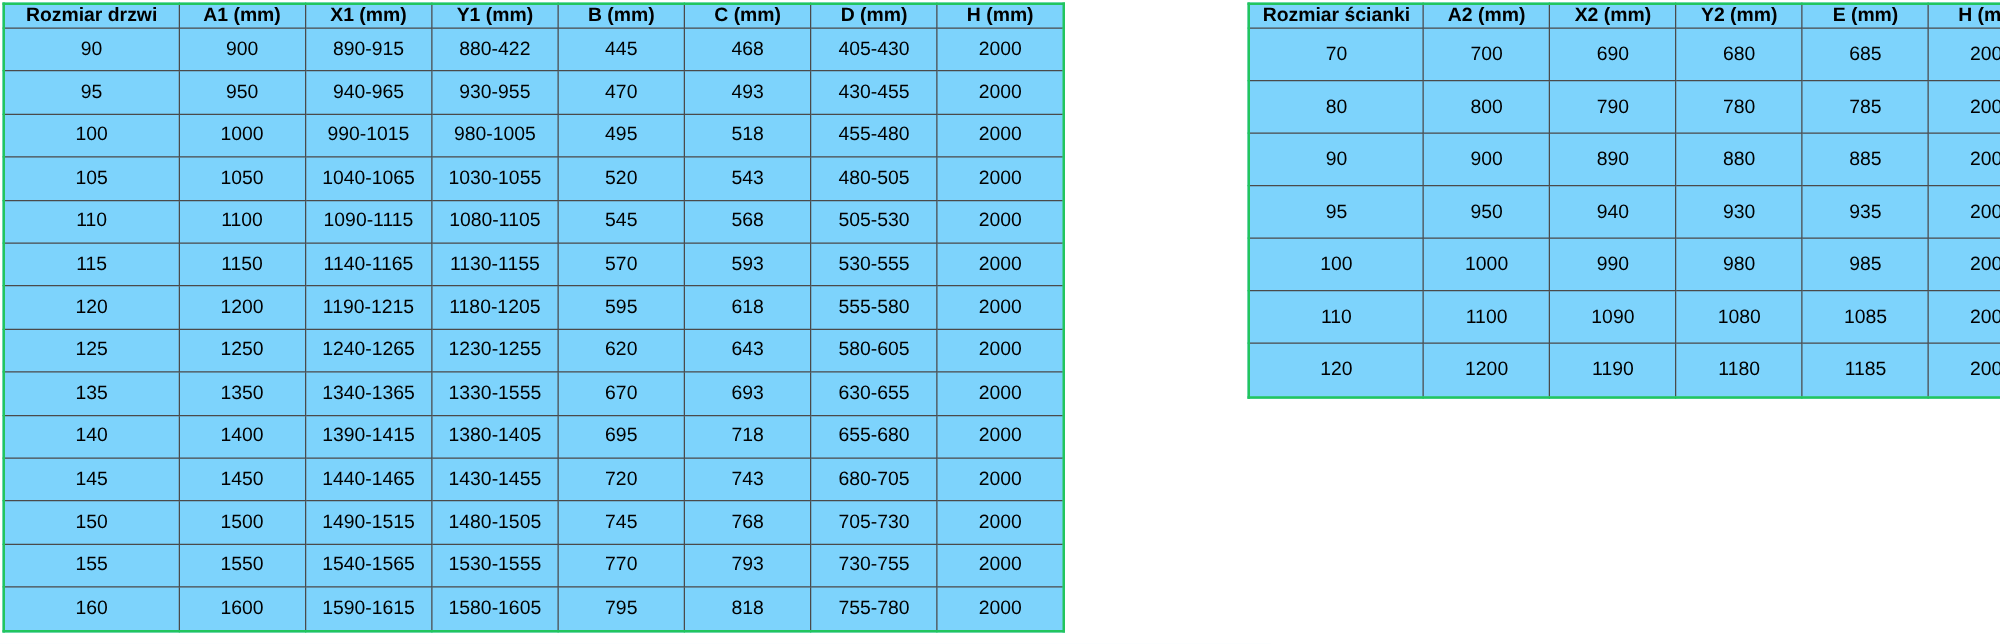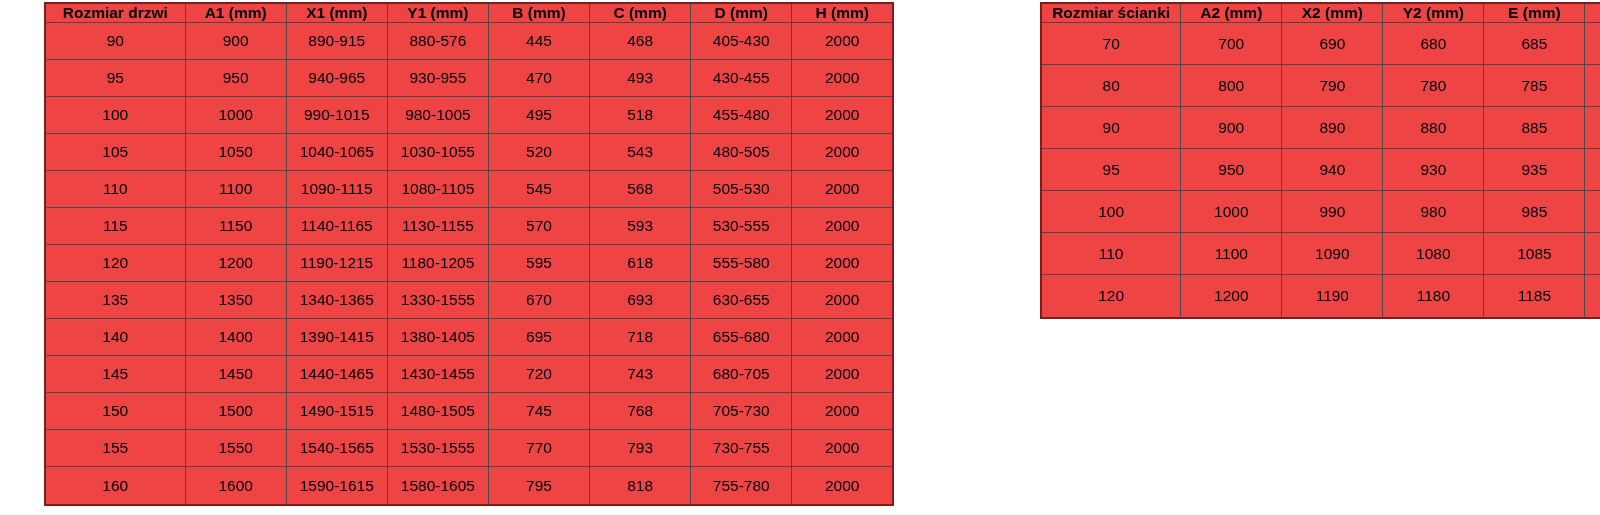--- a/index.html
+++ b/index.html
@@ -14,23 +14,22 @@
   .canvas {
     position: relative;
     width: 1600px;
     height: 515px;
     background: #ffffff;
   }
   table.dim-table {
     position: absolute;
     border-collapse: collapse;
     table-layout: fixed;
-    background: #ef4444;
-    border: 2px solid #7f1d1d;
-    margin-left: 42px;
+    background: #7dd3fc;
+    border: 2px solid #22c55e;
   }
   table.dim-table th,
   table.dim-table td {
     border: 1.5px solid #4a4a4a;
     text-align: center;
     vertical-align: middle;
     padding: 0 4px;
     color: #000000;
     font-size: 15.5px;
     white-space: nowrap;
@@ -77,21 +76,21 @@
           <th>C (mm)</th>
           <th>D (mm)</th>
           <th>H (mm)</th>
         </tr>
       </thead>
       <tbody>
         <tr>
           <td>90</td>
           <td>900</td>
           <td>890-915</td>
-          <td>880-576</td>
+          <td>880-422</td>
           <td>445</td>
           <td>468</td>
           <td>405-430</td>
           <td>2000</td>
         </tr>
         <tr>
           <td>95</td>
           <td>950</td>
           <td>940-965</td>
           <td>930-955</td>
@@ -144,20 +143,30 @@
           <td>120</td>
           <td>1200</td>
           <td>1190-1215</td>
           <td>1180-1205</td>
           <td>595</td>
           <td>618</td>
           <td>555-580</td>
           <td>2000</td>
         </tr>
         <tr>
+          <td>125</td>
+          <td>1250</td>
+          <td>1240-1265</td>
+          <td>1230-1255</td>
+          <td>620</td>
+          <td>643</td>
+          <td>580-605</td>
+          <td>2000</td>
+        </tr>
+        <tr>
           <td>135</td>
           <td>1350</td>
           <td>1340-1365</td>
           <td>1330-1555</td>
           <td>670</td>
           <td>693</td>
           <td>630-655</td>
           <td>2000</td>
         </tr>
         <tr>

